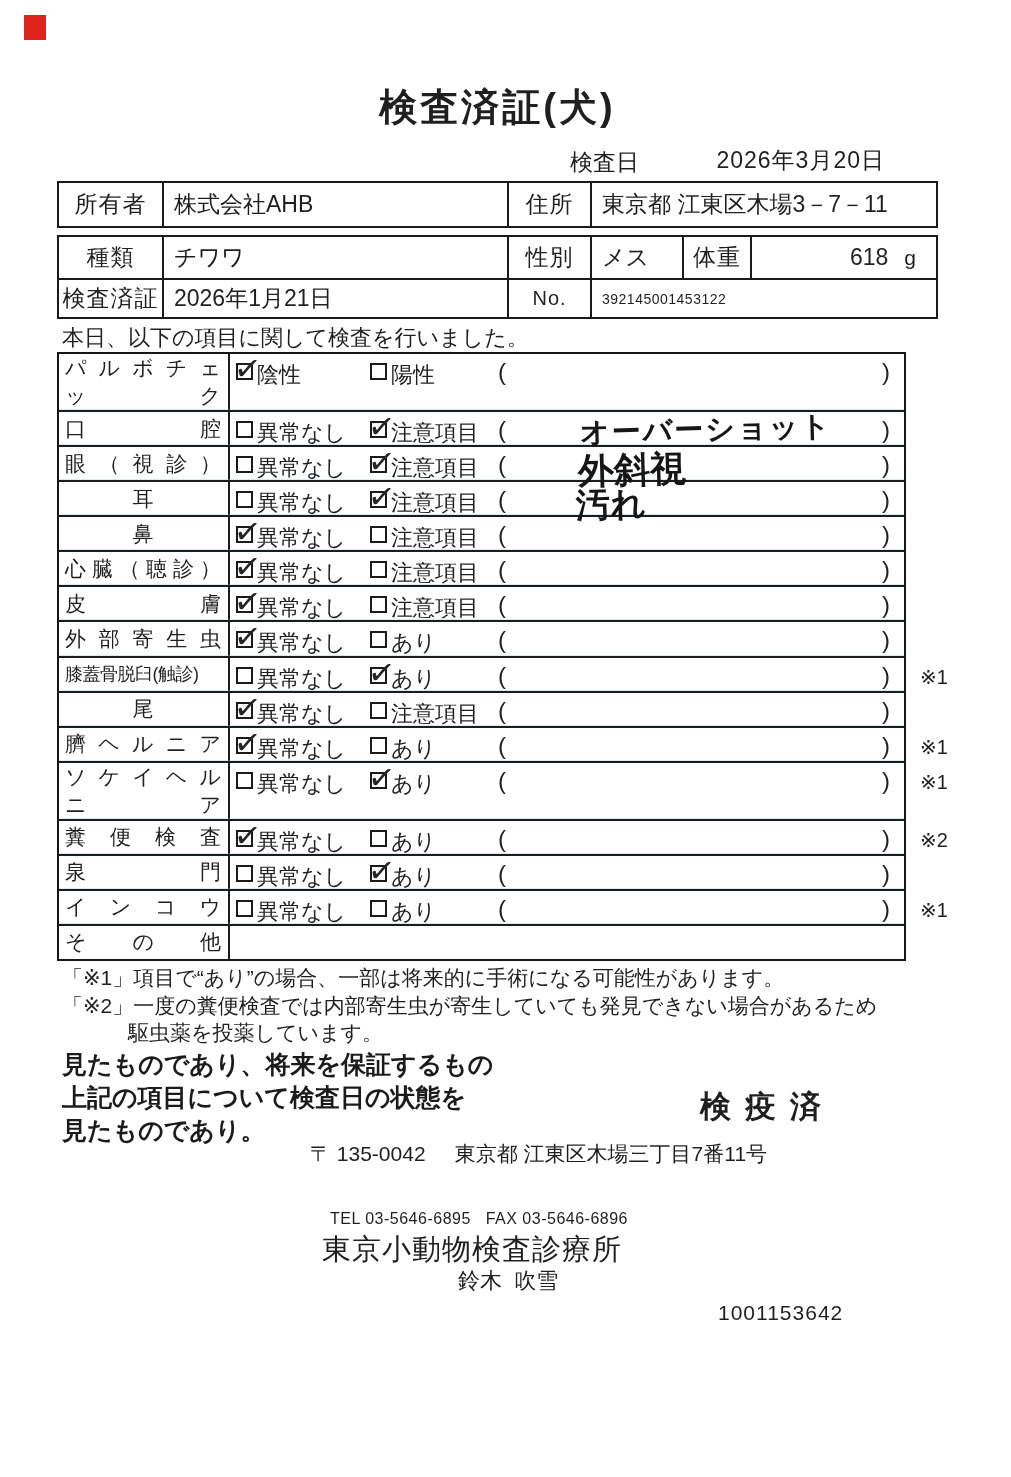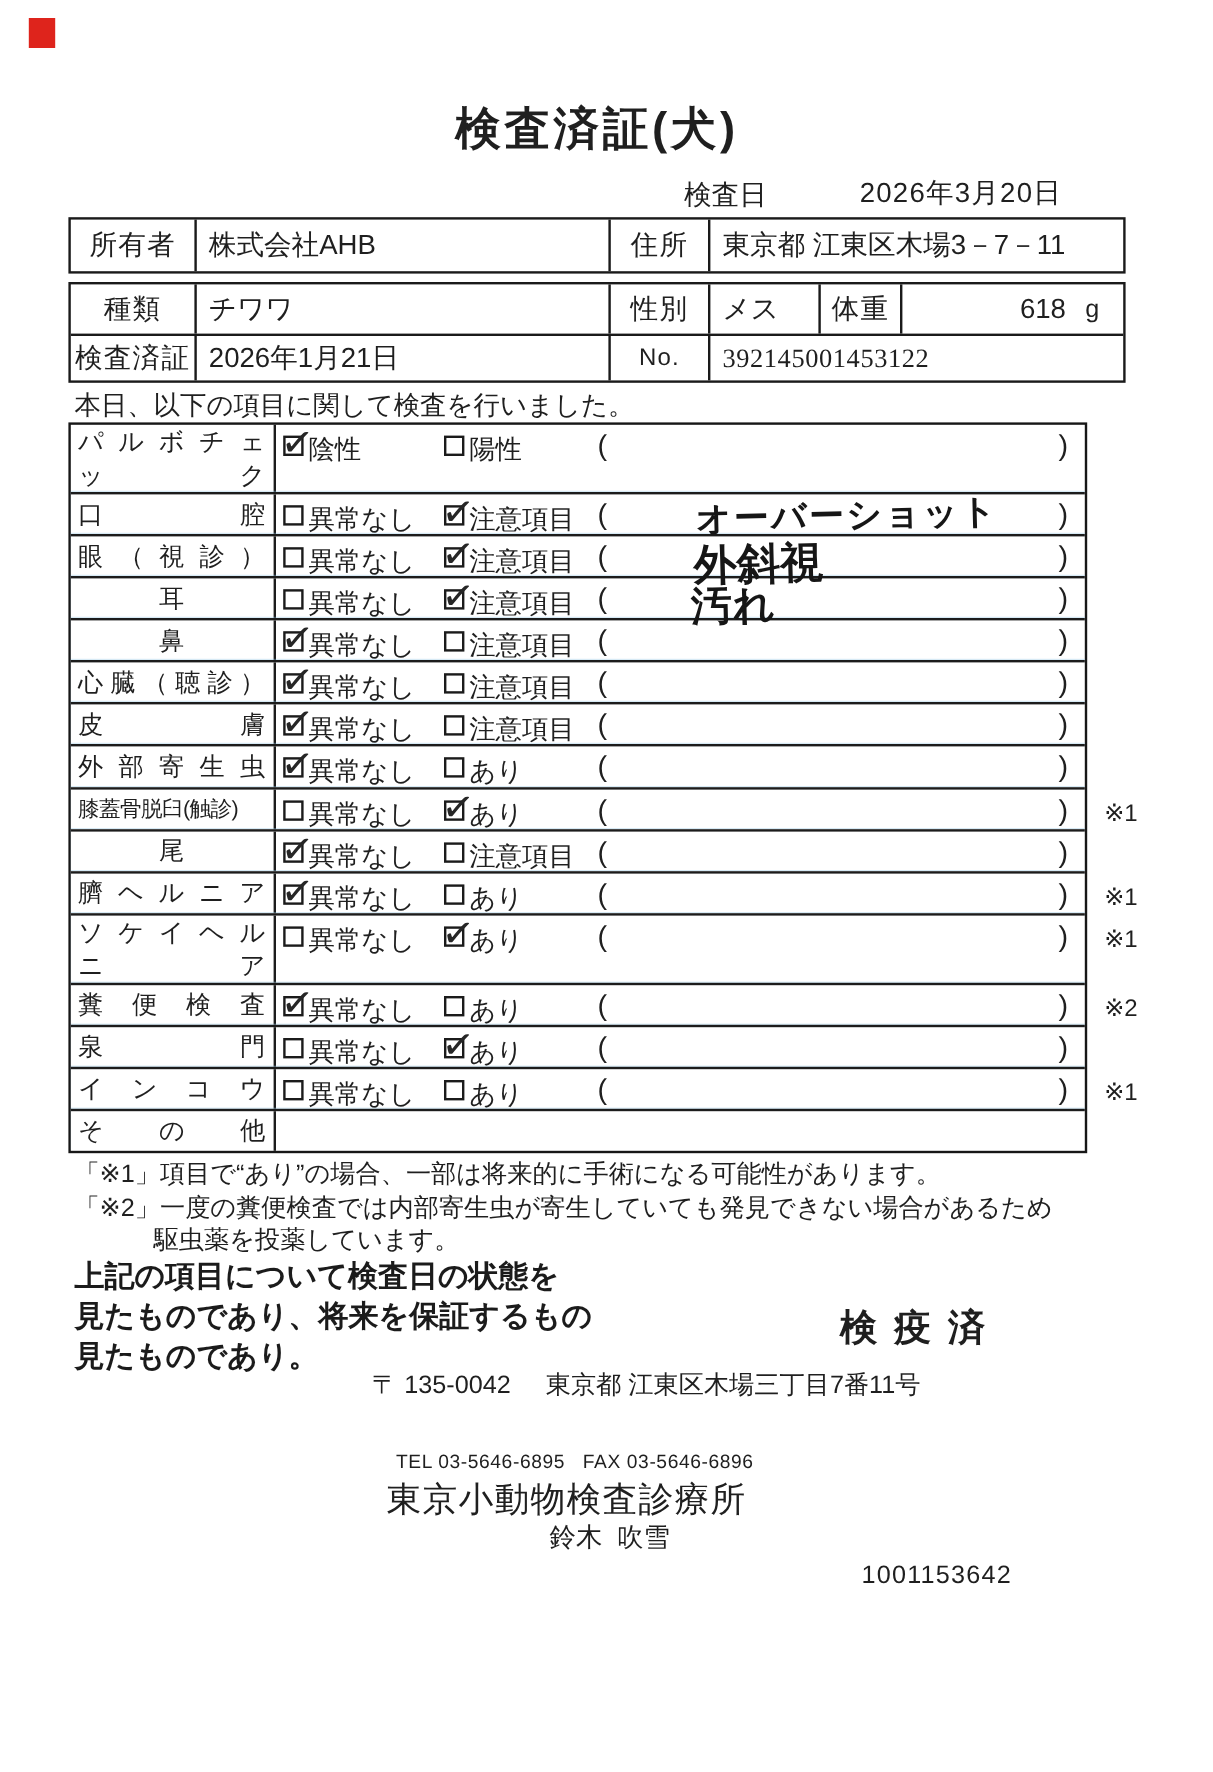--- a/index.html
+++ b/index.html
@@ -19,21 +19,21 @@
   .t1 { position:absolute; left:57px; top:181px; width:881px; height:47px;
     border:2px solid #1a1a1a; display:grid; grid-template-columns:103px 345px 83px 1fr; }
   .t2 { position:absolute; left:57px; top:235px; width:881px; height:84px; border:2px solid #1a1a1a; }
   .t2r1 { height:43px; display:grid; grid-template-columns:103px 345px 83px 92px 68px 1fr;
     border-bottom:2px solid #1a1a1a; }
   .t2r2 { height:37px; display:grid; grid-template-columns:103px 345px 83px 1fr; }
   .hc { border-left:2px solid #1a1a1a; display:flex; align-items:center; font-size:23px; overflow:hidden; }
   .hc:first-child { border-left:none; }
   .hc.lab { justify-content:center; letter-spacing:1px; }
   .hc.val { padding-left:10px; }
-  .hc.num { font-size:22px; letter-spacing:0.5px;font-family:Liberation Serif, serif; }
+  .hc.num { font-size:14px; letter-spacing:0.5px; }
   .hc.no-lab { font-size:20px; }
   .hc.wt { justify-content:flex-end; padding-right:20px; }
   .wt-unit { margin-left:16px; font-size:21px; }
 
   .intro { position:absolute; left:62px; top:323px; font-size:22px; }
 
   
   .mtable { position:absolute; left:57px; top:352px; width:849px; height:609px;
     border:2px solid #171717; display:grid; grid-template-rows:repeat(16,1fr); }
   .mrow { display:grid; grid-template-columns:171px 1fr; border-top:2px solid #1c1c1c;
@@ -342,22 +342,22 @@
       <div class="ccell"></div>
     </div>
 
   </div>
 
   <div class="fn1">「※1」項目で“あり”の場合、一部は将来的に手術になる可能性があります。</div>
   <div class="fn2">「※2」一度の糞便検査では内部寄生虫が寄生していても発見できない場合があるため</div>
   <div class="fn3">駆虫薬を投薬しています。</div>
 
   <div class="disclaimer">
+    <div>見たものであり、将来を保証するもの</div>
     <div>上記の項目について検査日の状態を</div>
-    <div>見たものであり、将来を保証するもの</div>
     <div>見たものであり。</div>
   </div>
 
   <div class="stamp">検疫済</div>
 
   <div class="postal">〒 135-0042     東京都 江東区木場三丁目7番11号</div>
   <div class="telfax">TEL 03-5646-6895   FAX 03-5646-6896</div>
   <div class="clinic">東京小動物検査診療所</div>
   <div class="vet">鈴木  吹雪</div>
   <div class="serial">1001153642</div>

